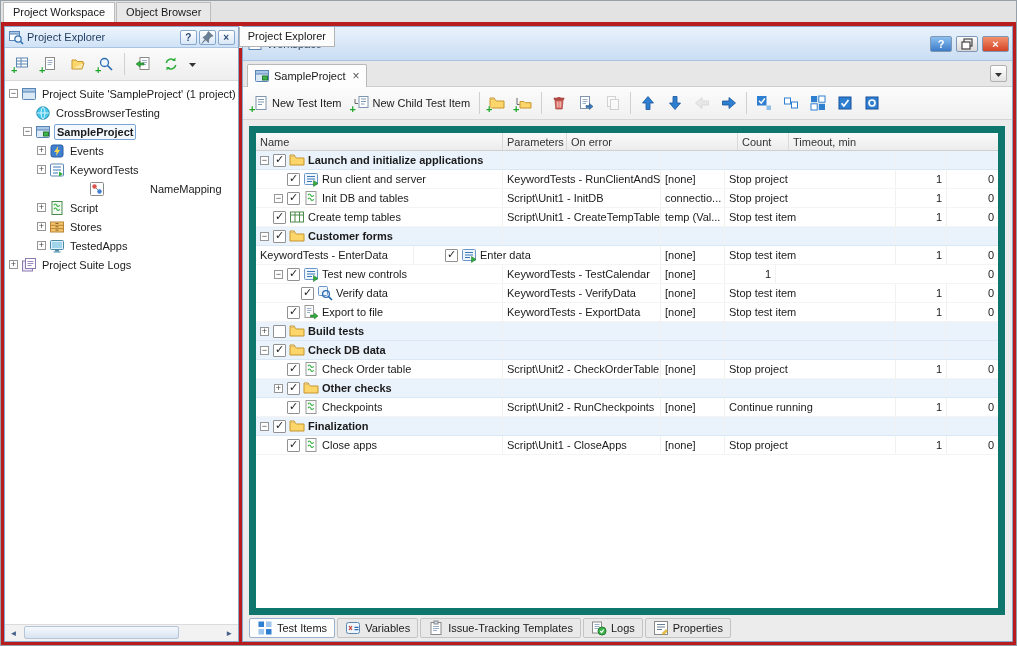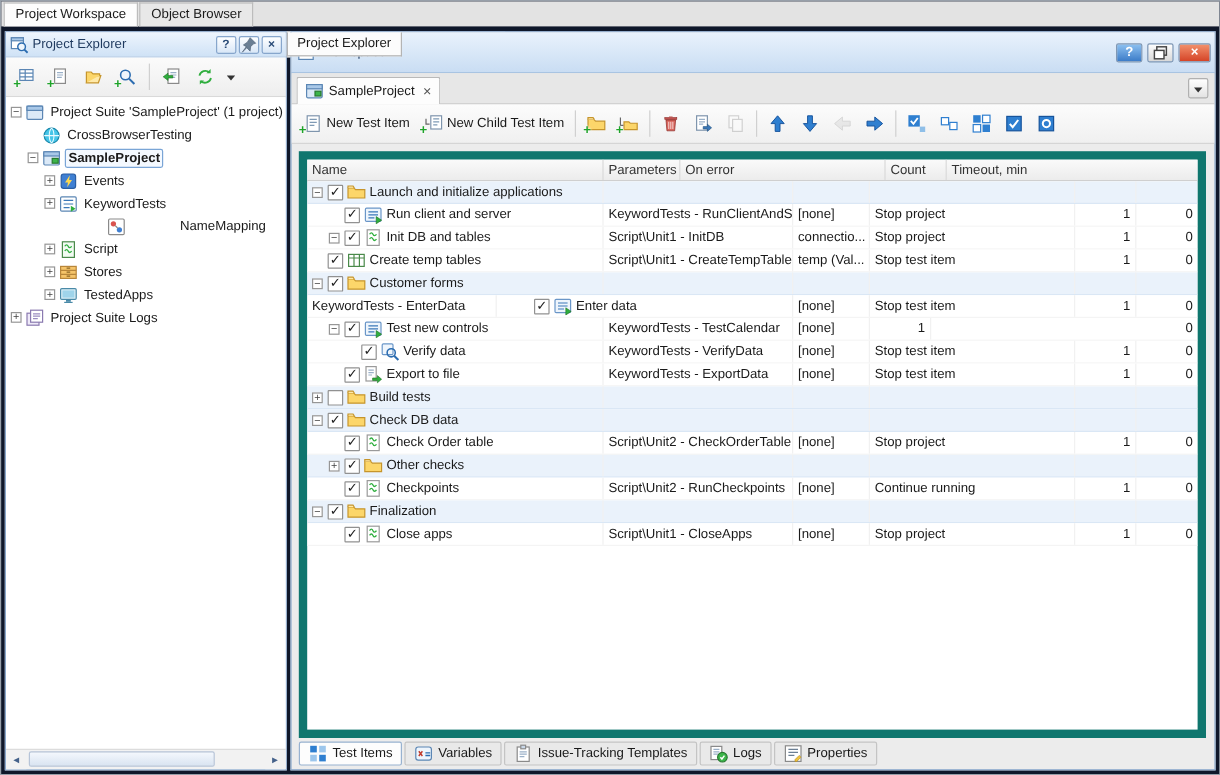--- a/index.html
+++ b/index.html
@@ -1,17 +1,17 @@
 <!DOCTYPE html>
 <html><head>
 <meta charset="utf-8">
 <style>
 *{box-sizing:border-box;margin:0;padding:0}
 html,body{width:1017px;height:646px;overflow:hidden;font-family:"Liberation Sans",sans-serif;font-size:11px;color:#1a1a1a;background:#e9e9e9}
-.window{position:absolute;inset:0;border:1px solid #979fa9;background:#0f172a;display:flex;flex-direction:column;overflow:hidden}
+.window{position:absolute;inset:0;border:1px solid #979fa9;background:#b91c1c;display:flex;flex-direction:column;overflow:hidden}
 .top-tabs{height:21px;display:flex;align-items:flex-end;background:#e3e3e3;padding-left:2px}
 .top-tab{height:20px;line-height:19px;padding:0 9px;background:#e8e8e8;border:1px solid #bcbcbc;border-bottom:none;margin-right:1px;white-space:nowrap}
 .top-tab.active{background:#fdfdfd}
 .main{flex:1;display:flex;padding:4px 3px 3px 3px;min-height:0}
 .left-col{width:233px;display:flex;flex-direction:row;min-height:0}
 .pe-frame{flex:1;display:flex;flex-direction:column;border:1px solid #8aa8cc;background:#fff;min-height:0}
 .pe-header{height:21px;background:linear-gradient(#eef5fd,#cfe2f6);border-bottom:1px solid #aac4e2;display:flex;align-items:center;gap:3px;padding:0 3px;flex:none}
 .pe-title{flex:1;color:#1f3a5f}
 .ph-btn{width:17px;height:15px;border:1px solid #87a6cc;background:linear-gradient(#ffffff,#d9e7f7);display:flex;align-items:center;justify-content:center;font-size:10px;font-weight:bold;color:#2c4d79;border-radius:2px;flex:none}
 .pe-toolbar{height:33px;background:linear-gradient(#fbfbfb,#eeeeee);border-bottom:1px solid #d9d9d9;display:flex;align-items:center;gap:2px;padding:0 4px;flex:none}
@@ -46,21 +46,21 @@
 .spacer{flex:1}
 .ws-toolbar{height:33px;background:linear-gradient(#fcfcfc,#f0f0f0);border-bottom:1px solid #d5d5d5;display:flex;align-items:center;gap:1px;padding:0 4px;flex:none}
 .wbtn{height:26px;display:flex;align-items:center;gap:4px;padding:0 5px;border-radius:2px}
 .wbtn.disabled{opacity:.4}
 .ws-tablewrap{flex:1;margin:6px 7px 0 6px;border:7px solid #0f766e;background:#fff;display:flex;flex-direction:column;min-height:0;overflow:hidden}
 .tbl-header{height:18px;display:flex;background:linear-gradient(#fafafa,#ececec);border-bottom:1px solid #cfcfcf;color:#333;flex:none}
 .th{display:flex;align-items:center;padding:0 4px;border-right:1px solid #dadada;overflow:hidden;white-space:nowrap;flex:none}
 .tbl-body{flex:1;overflow:hidden}
 .t-row{display:flex;height:19px;border-bottom:1px solid #f4f4f4;background:#fff}
 .t-row.group{background:#eaf2fb;border-bottom:1px solid #dae7f5}
-.t-row.group .name-label{font-weight:normal}
+.t-row.group .name-label{font-weight:bold}
 .td{display:flex;align-items:center;padding:0 4px;border-right:1px solid #f1f1f1;overflow:hidden;white-space:nowrap;flex:none}
 .td.num{justify-content:flex-end}
 .td.hl{outline:2px solid #f08a1c;outline-offset:-2px}
 .c0{width:247px}.c1{width:158px}.c2{width:64px}.c3{width:171px}.c4{width:51px}.c5{flex:1;border-right:none}
 .cb{width:13px;height:13px;border:1px solid #919191;background:#fff;flex:none;display:flex;align-items:center;justify-content:center;font-size:11px;color:#222;border-radius:1px;margin-right:3px}
 .cb.on::after{content:"\2713";margin-top:-1px}
 .t-exp{width:9px;height:9px;border:1px solid #969696;background:#fff;flex:none;font-size:9px;line-height:7px;text-align:center;color:#444;margin-right:4px}
 .t-exp.empty{border:none;background:transparent;visibility:hidden}
 .icon{width:16px;height:16px;flex:none;position:relative;display:inline-flex;align-items:center;justify-content:center}
 .icon .plus{position:absolute;left:-3px;bottom:-4px;font-size:11px;font-weight:bold;color:#1fa32a;text-shadow:0 0 2px #fff,0 0 2px #fff;font-style:normal}

